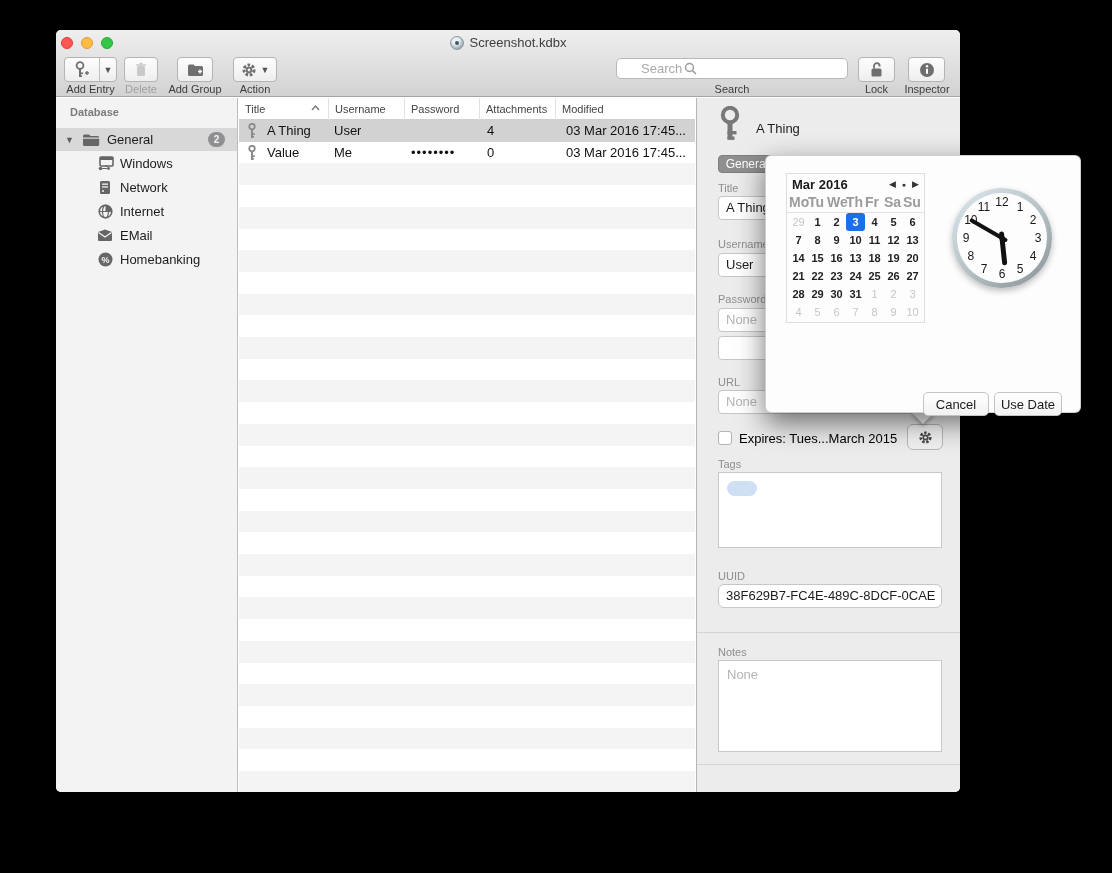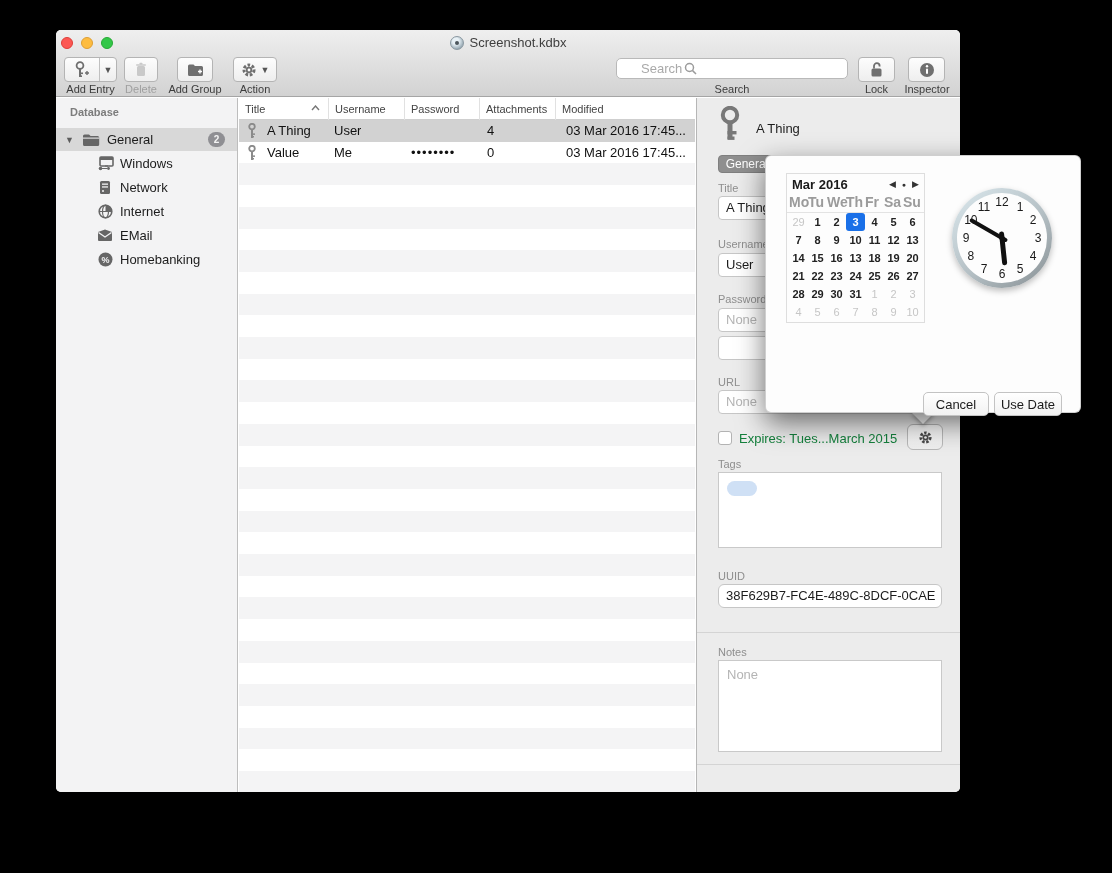--- a/index.html
+++ b/index.html
@@ -54,21 +54,21 @@
   .sort-ind { position:absolute; right:8px; top:7px; }
 
   
   .inspector { position:absolute; top:68px; bottom:0; right:0; width:264px; background:#ececec; border-left:1px solid #b6b6b6; font-size:11px; color:#8e8e8e; }
   .insp-abs { position:absolute; }
   .insp-title { font-size:13px; color:#1c1c1c; }
   .tab-general { position:absolute; left:21px; top:57px; width:58px; height:18px; background:#8f8f8f; border:1px solid #7f7f7f; border-radius:4px; color:#fff; font-size:12px; display:flex; align-items:center; justify-content:center; }
   .field { position:absolute; left:21px; width:224px; height:24px; background:#fff; border:1px solid #c6c6c6; border-radius:4px; font-size:13px; color:#1c1c1c; line-height:22px; padding-left:7px; white-space:nowrap; overflow:hidden; }
   .field.placeholder { color:#b4b4b4; }
   .checkbox { position:absolute; left:21px; width:14px; height:14px; background:#fff; border:1px solid #b3b3b3; border-radius:3px; }
-  .expires-lbl { position:absolute; left:42px; font-size:13px; color:#15803d; white-space:nowrap; }
+  .expires-lbl { position:absolute; left:42px; font-size:13px; color:#000000; white-space:nowrap; }
   .gear-btn { position:absolute; left:210px; width:36px; height:26px; background:linear-gradient(#fdfdfd,#eee); border:1px solid #b9b9b9; border-radius:6px; display:flex; align-items:center; justify-content:center; }
   .box { position:absolute; left:21px; width:224px; background:#fff; border:1px solid #c9c9c9; }
   .tag-pill { position:absolute; left:8px; top:8px; width:30px; height:15px; border-radius:8px; background:#cfe0f5; }
   .insp-divider { position:absolute; left:0; right:0; height:1px; background:#d4d4d4; }
   .box .ph { color:#b4b4b4; font-size:13px; padding:6px 0 0 8px; }
 
   
   .popover { position:absolute; left:765px; top:155px; width:316px; height:258px; background:#fdfdfd; border:1px solid rgba(0,0,0,0.18); border-radius:6px; box-shadow:0 10px 28px rgba(0,0,0,0.55); }
   .pop-arrow { position:absolute; left:911px; top:412px; width:0; height:0; border-left:12px solid transparent; border-right:12px solid transparent; border-top:12px solid #fdfdfd; filter:drop-shadow(0 2px 2px rgba(0,0,0,0.35)); }
   .calendar { position:absolute; left:20px; top:17px; width:139px; height:150px; border:1px solid #dedede; background:#fdfdfd; }

